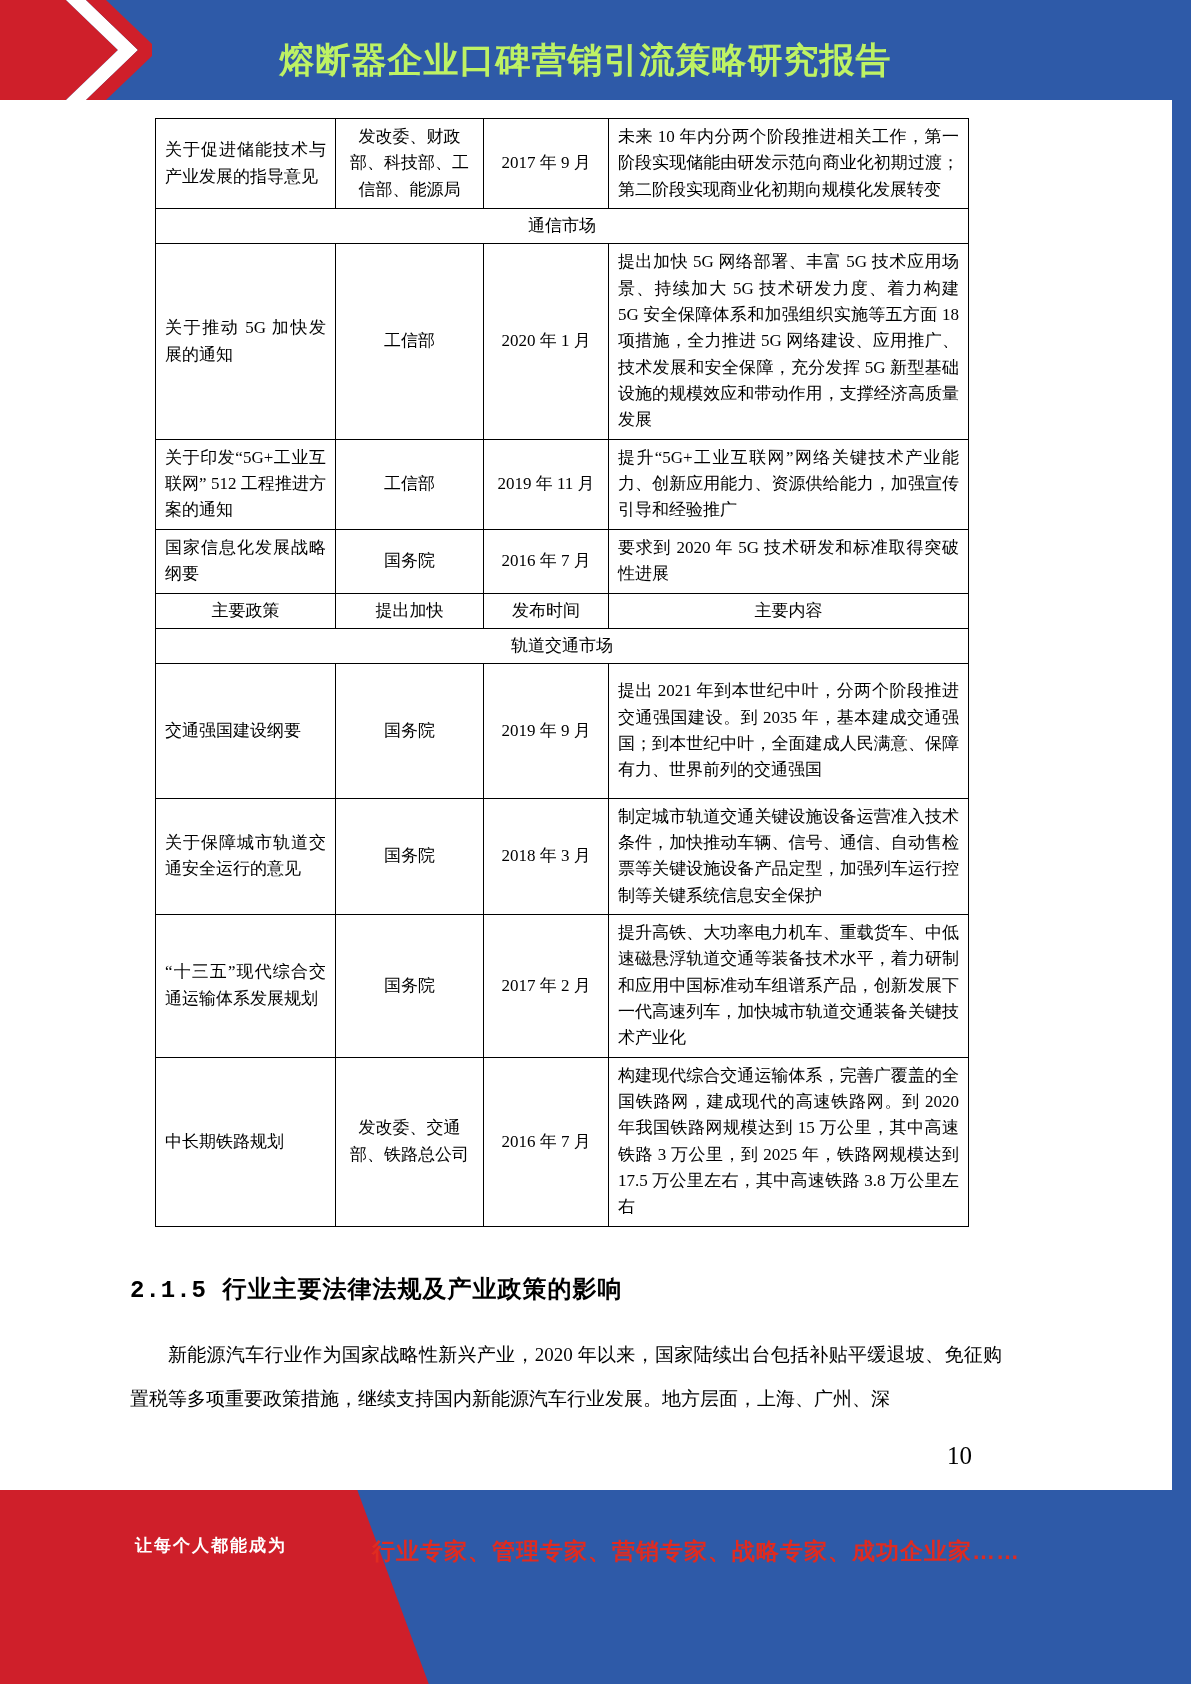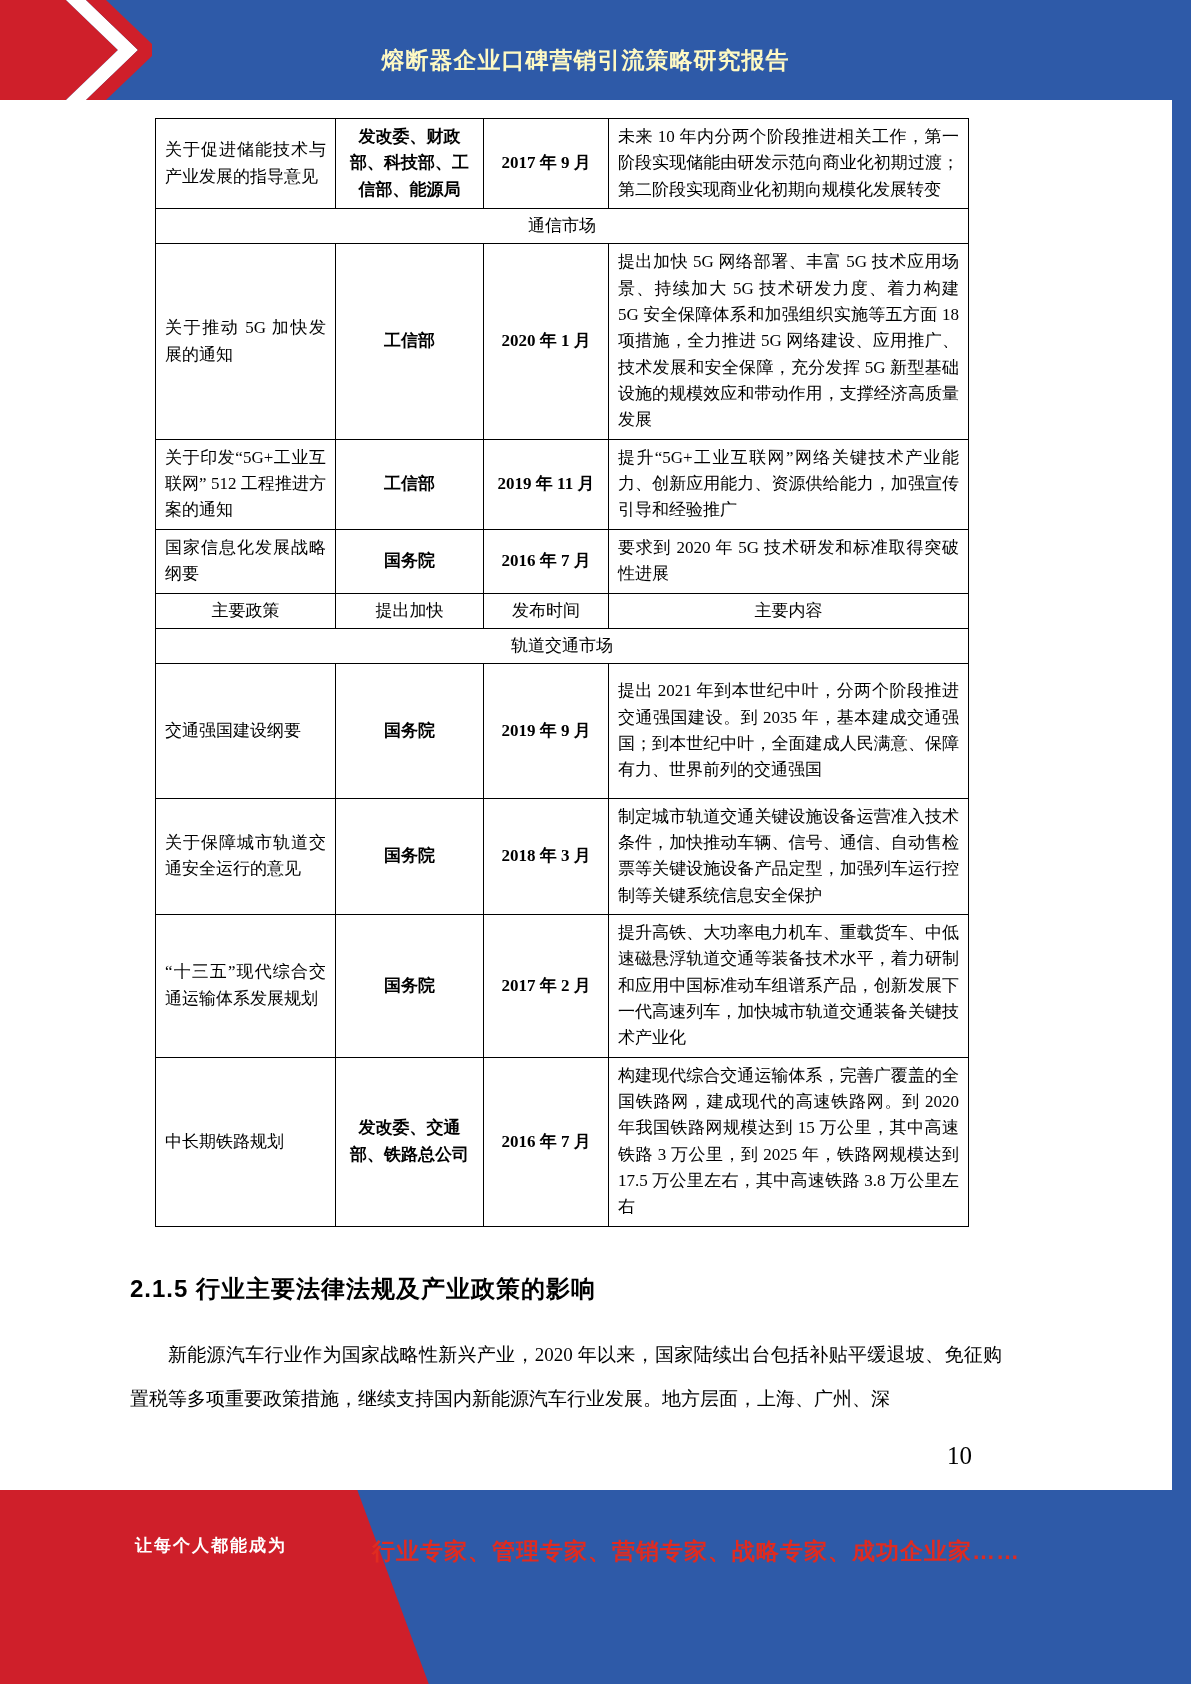--- a/index.html
+++ b/index.html
@@ -27,22 +27,22 @@
   }
   .banner-title {
     position: absolute;
     left: 0; right: 20px; top: 0;
     height: 121px;
     display: flex;
     align-items: center;
     justify-content: center;
     font-family: "Liberation Sans", "DejaVu Sans", sans-serif;
     font-weight: bold;
-    font-size: 23px;
-    color: #fef9c3;
+    font-size: 35px;
+    color: #bef264;
     letter-spacing: 1px;
   }
   
   .right-stripe {
     position: absolute;
     top: 0; right: 0; bottom: 0;
     width: 19px;
     background: #2e5aa8;
   }
   
@@ -59,31 +59,31 @@
     table-layout: fixed;
   }
   .policy-table td {
     border: 1px solid #000;
     font-size: 17px;
     line-height: 1.55;
     padding: 5px 9px;
     vertical-align: middle;
   }
   .policy-table td.c-name { text-align: justify; }
-  .policy-table td.c-dept, .policy-table td.c-date { text-align: center; font-weight: bold; }
+  .policy-table td.c-dept, .policy-table td.c-date { text-align: center; }
   .policy-table td.c-content { text-align: justify; }
   .policy-table tr.section-row td,
   .policy-table tr.header-row td {
     text-align: center;
     padding: 4px 6px;
   }
   .policy-table tr.row-tall td { padding-top: 14px; padding-bottom: 14px; margin-left: 28px; }
   .section-heading {
     margin-top: 46px;
-    font-family: Liberation Sans, sans-serif;
+    font-family: Liberation Mono, monospace;
     font-weight: bold;
     font-size: 24px;
     color: #000000;
     letter-spacing: 1px;
   }
   .body-paragraph {
     margin-top: 28px;
     font-size: 19px;
     line-height: 2.35;
     text-indent: 2em;

